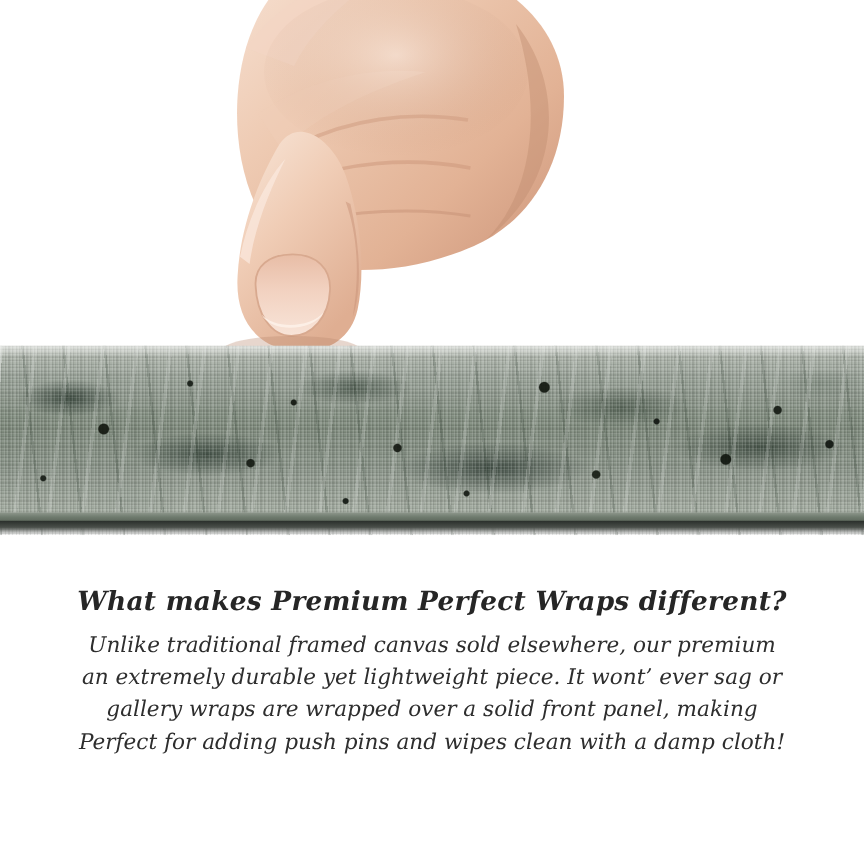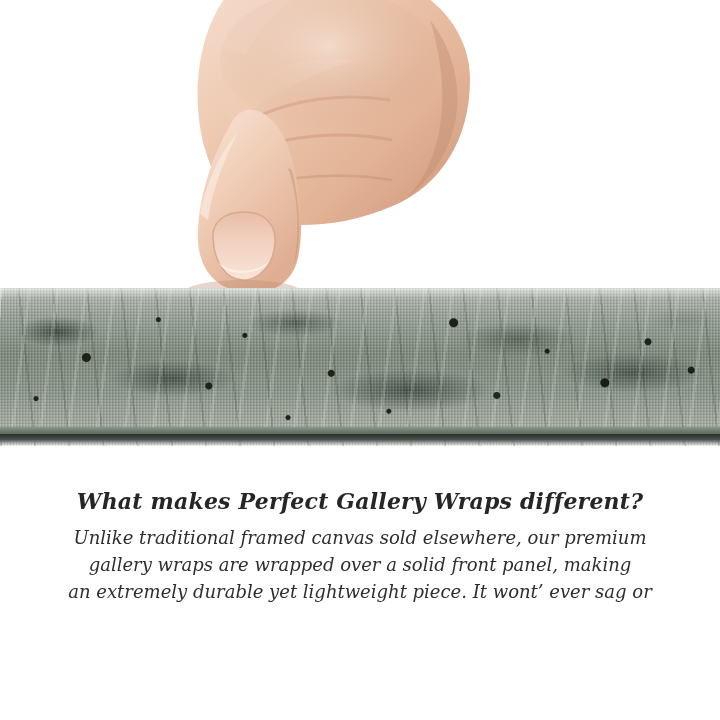--- a/index.html
+++ b/index.html
@@ -207,21 +207,22 @@
     <div class="canvas-face"></div>
     <div class="weave"></div>
     <div class="streaks"></div>
     <div class="speckle"></div>
     <div class="strip-top-shade"></div>
     <div class="canvas-bevel"></div>
     <div class="canvas-shadowline"></div>
   </div>
 
   <div class="caption">
-    <div class="caption-title">What makes Perfect Gallery Wraps different?</div>
+    <div class="caption-title">What makes Premium Perfect Wraps different?</div>
     <div class="caption-body">
       <div class="caption-body-line">Unlike traditional framed canvas sold elsewhere, our premium</div>
+      <div class="caption-body-line">an extremely durable yet lightweight piece. It wont’ ever sag or</div>
       <div class="caption-body-line">gallery wraps are wrapped over a solid front panel, making</div>
-      <div class="caption-body-line">an extremely durable yet lightweight piece. It wont’ ever sag or</div>
+      <div class="caption-body-line">Perfect for adding push pins and wipes clean with a damp cloth!</div>
     </div>
   </div>
 
 </div>
 
 </body></html>

